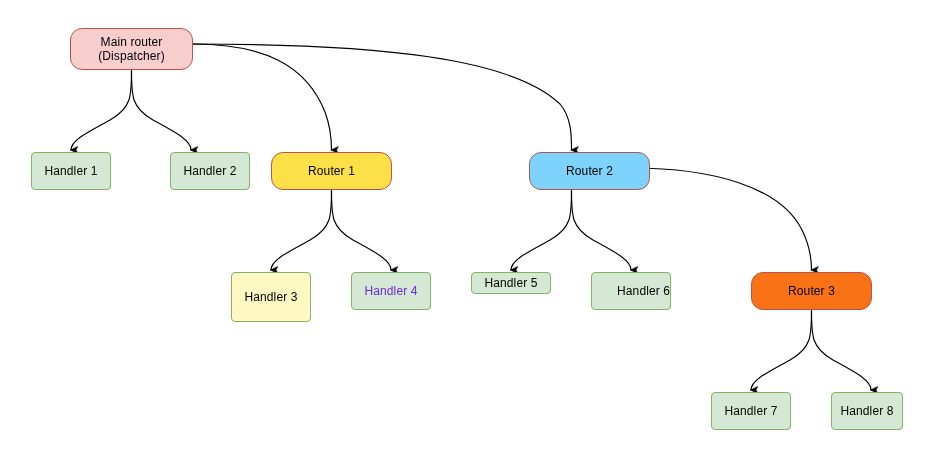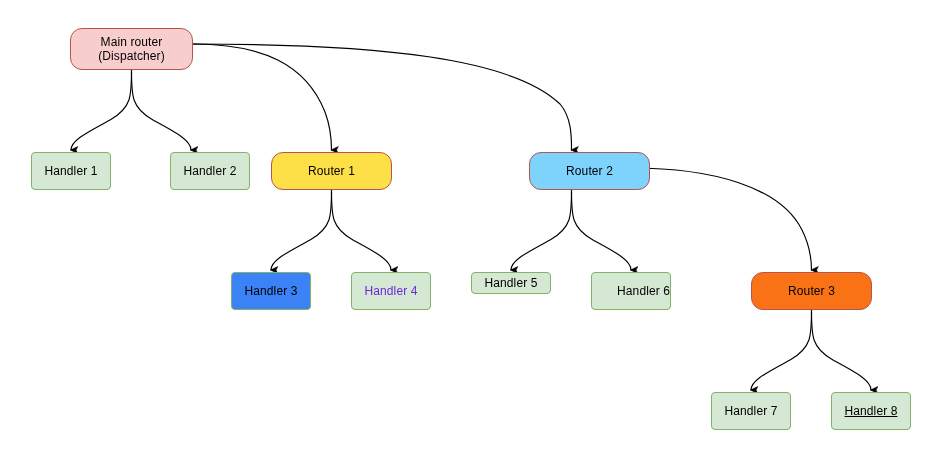--- a/index.html
+++ b/index.html
@@ -80,22 +80,22 @@
       </g>
   </svg>
 
   <div id="node-layer">
       <div class="node node-router" style="left: 70px; top: 28px; width: 123px; height: 42px; background: rgb(248, 206, 204); border-color: rgb(184, 84, 80); color: rgb(0, 0, 0);"><span class="node-label">Main router
 (Dispatcher)</span></div>
       <div class="node node-handler" style="left: 31px; top: 152px; width: 80px; height: 38px; background: rgb(213, 232, 212); border-color: rgb(130, 179, 102); color: rgb(0, 0, 0);"><span class="node-label">Handler 1</span></div>
       <div class="node node-handler" style="left: 151px; top: 152px; width: 80px; height: 38px; background: rgb(213, 232, 212); border-color: rgb(130, 179, 102); color: rgb(0, 0, 0); margin-left: 19px;"><span class="node-label">Handler 2</span></div>
       <div class="node node-router" style="left: 271px; top: 152px; width: 121px; height: 38px; background: #fde047; border-color: rgb(184, 84, 80); color: rgb(0, 0, 0);"><span class="node-label">Router 1</span></div>
       <div class="node node-router" style="left: 529px; top: 152px; width: 121px; height: 38px; background: #7dd3fc; border-color: rgb(184, 84, 80); color: rgb(0, 0, 0);"><span class="node-label">Router 2</span></div>
-      <div class="node node-handler" style="left: 231px; top: 272px; width: 80px; height: 38px; background: #3b82f6; border-color: rgb(130, 179, 102); color: rgb(0, 0, 0);"><span class="node-label">Handler 3</span></div>
+      <div class="node node-handler" style="left: 231px; top: 272px; width: 80px; height: 50px; background: #fef9c3; border-color: rgb(130, 179, 102); color: rgb(0, 0, 0);"><span class="node-label">Handler 3</span></div>
       <div class="node node-handler" style="left: 351px; top: 272px; width: 80px; height: 38px; background: rgb(213, 232, 212); border-color: rgb(130, 179, 102); color: #6d28d9;"><span class="node-label">Handler 4</span></div>
       <div class="node node-handler" style="left: 471px; top: 272px; width: 80px; height: 22px; background: rgb(213, 232, 212); border-color: rgb(130, 179, 102); color: rgb(0, 0, 0);"><span class="node-label">Handler 5</span></div>
       <div class="node node-handler" style="left: 591px; top: 272px; width: 80px; height: 38px; background: rgb(213, 232, 212); border-color: rgb(130, 179, 102); color: rgb(0, 0, 0); justify-content: flex-end;"><span class="node-label">Handler 6</span></div>
       <div class="node node-router" style="left: 751px; top: 272px; width: 121px; height: 38px; background: #f97316; border-color: rgb(184, 84, 80); color: rgb(0, 0, 0);"><span class="node-label">Router 3</span></div>
       <div class="node node-handler" style="left: 711px; top: 392px; width: 80px; height: 38px; background: rgb(213, 232, 212); border-color: rgb(130, 179, 102); color: rgb(0, 0, 0);"><span class="node-label">Handler 7</span></div>
-      <div class="node node-handler" style="left: 831px; top: 392px; width: 80px; height: 38px; background: rgb(213, 232, 212); border-color: rgb(130, 179, 102); color: rgb(0, 0, 0); text-decoration: underline;"><span class="node-label">Handler 8</span></div>
+      <div class="node node-handler" style="left: 831px; top: 392px; width: 72px; height: 38px; background: rgb(213, 232, 212); border-color: rgb(130, 179, 102); color: rgb(0, 0, 0);"><span class="node-label">Handler 8</span></div>
     </div>
 
 </div>
 
 </body></html>

